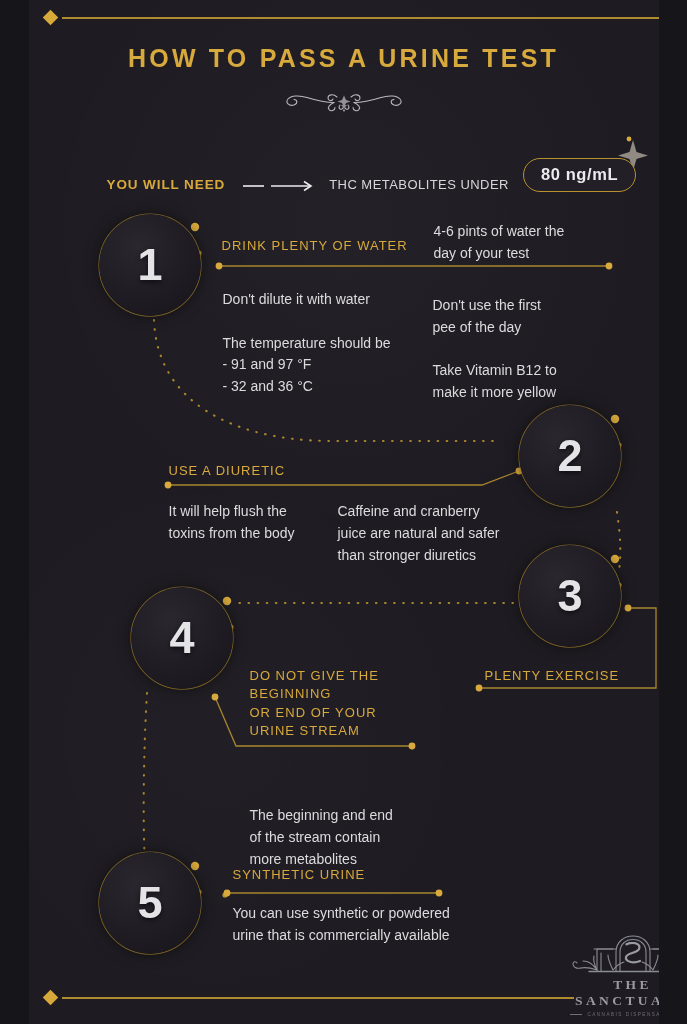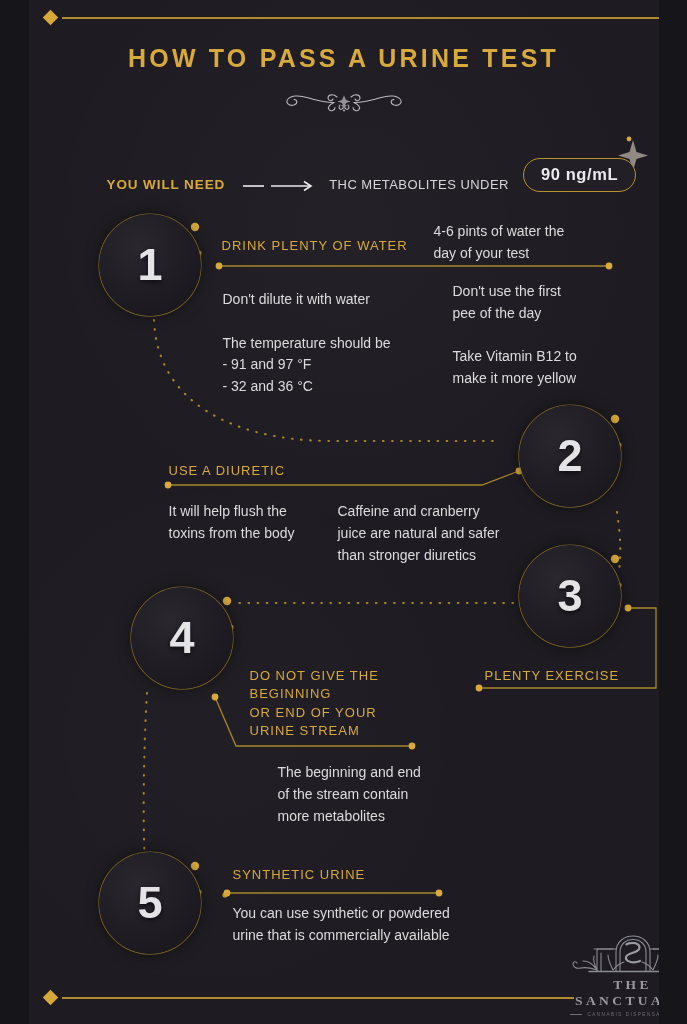--- a/index.html
+++ b/index.html
@@ -290,36 +290,36 @@
   <div class="need-row">
     <span class="need-label">YOU WILL NEED</span>
     <span class="need-arrow">
       <svg width="72" height="12" viewBox="0 0 72 12" fill="none" stroke="#eceaee" stroke-width="1.6">
         <line x1="0" y1="6" x2="21" y2="6"></line>
         <line x1="28" y1="6" x2="68" y2="6"></line>
         <path d="M61 1.5 L68 6 L61 10.5" fill="none"></path>
       </svg>
     </span>
     <span class="need-sub">THC METABOLITES UNDER</span>
-    <span class="badge-pill">90 ng/mL</span>
+    <span class="badge-pill">80 ng/mL</span>
   </div>
 
   <div class="circle" style="left:70px;top:214px;width:102px;height:102px;">
     <div class="circle-disc" style="inset:0;"></div>
     <div class="circle-num">1</div>
   </div>
   <div class="heading" style="left:193px;top:237px;">DRINK PLENTY OF WATER</div>
   <div class="body-text" style="left:405px;top:221px;">4-6 pints of water the
 day of your test</div>
   <div class="body-text" style="left:194px;top:289px;">Don't dilute it with water
 
 The temperature should be
 - 91 and 97 °F
 - 32 and 36 °C</div>
-  <div class="body-text" style="left:404px;top:281px;margin-left:20px;">Don't use the first
+  <div class="body-text" style="left:404px;top:295px;">Don't use the first
 pee of the day
 
 Take Vitamin B12 to
 make it more yellow</div>
 
   <div class="circle" style="left:490px;top:405px;width:102px;height:102px;">
     <div class="circle-disc" style="inset:0;"></div>
     <div class="circle-num">2</div>
   </div>
   <div class="heading" style="left:140px;top:462px;">USE A DIURETIC</div>
@@ -336,21 +336,21 @@
   <div class="heading" style="left:456px;top:667px;">PLENTY EXERCISE</div>
 
   <div class="circle" style="left:102px;top:587px;width:102px;height:102px;">
     <div class="circle-disc" style="inset:0;"></div>
     <div class="circle-num">4</div>
   </div>
   <div class="heading" style="left:221px;top:667px;">DO NOT GIVE THE
 BEGINNING
 OR END OF YOUR
 URINE STREAM</div>
-  <div class="body-text" style="left:221px;top:762px;margin-left:28px;">The beginning and end
+  <div class="body-text" style="left:221px;top:805px;">The beginning and end
 of the stream contain
 more metabolites</div>
 
   <div class="circle" style="left:70px;top:852px;width:102px;height:102px;">
     <div class="circle-disc" style="inset:0;"></div>
     <div class="circle-num">5</div>
   </div>
   <div class="heading" style="left:204px;top:866px;">SYNTHETIC URINE</div>
   <div class="body-text" style="left:204px;top:903px;">You can use synthetic or powdered
 urine that is commercially available</div>

